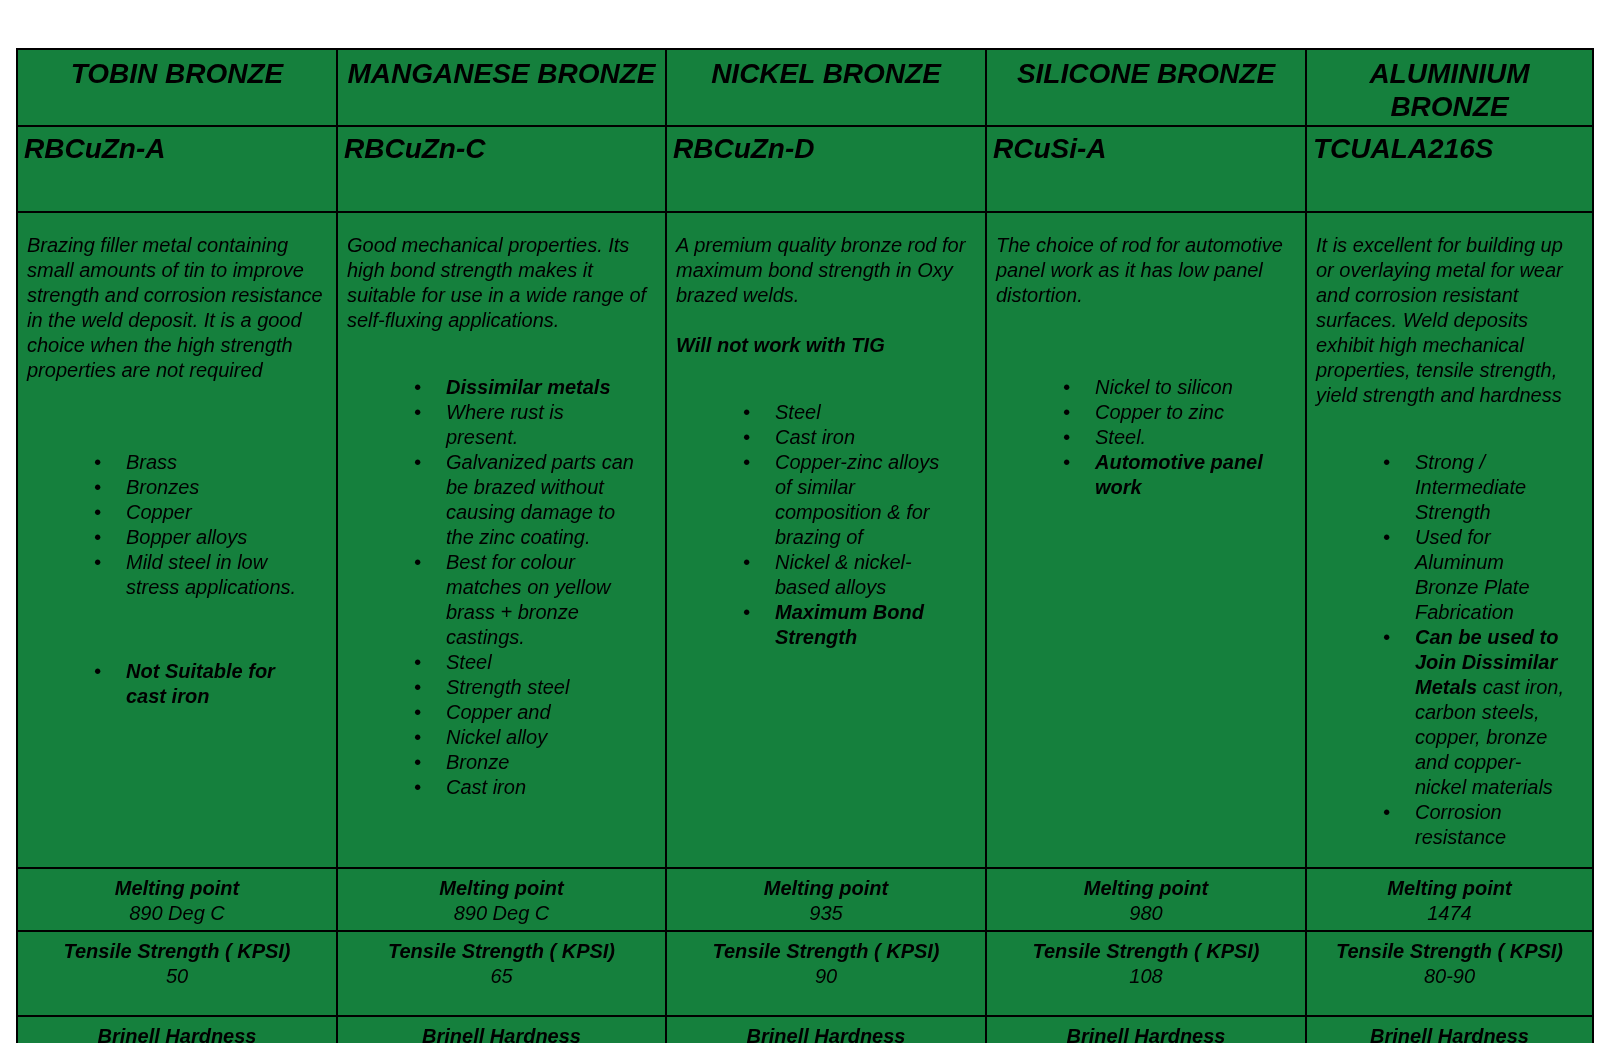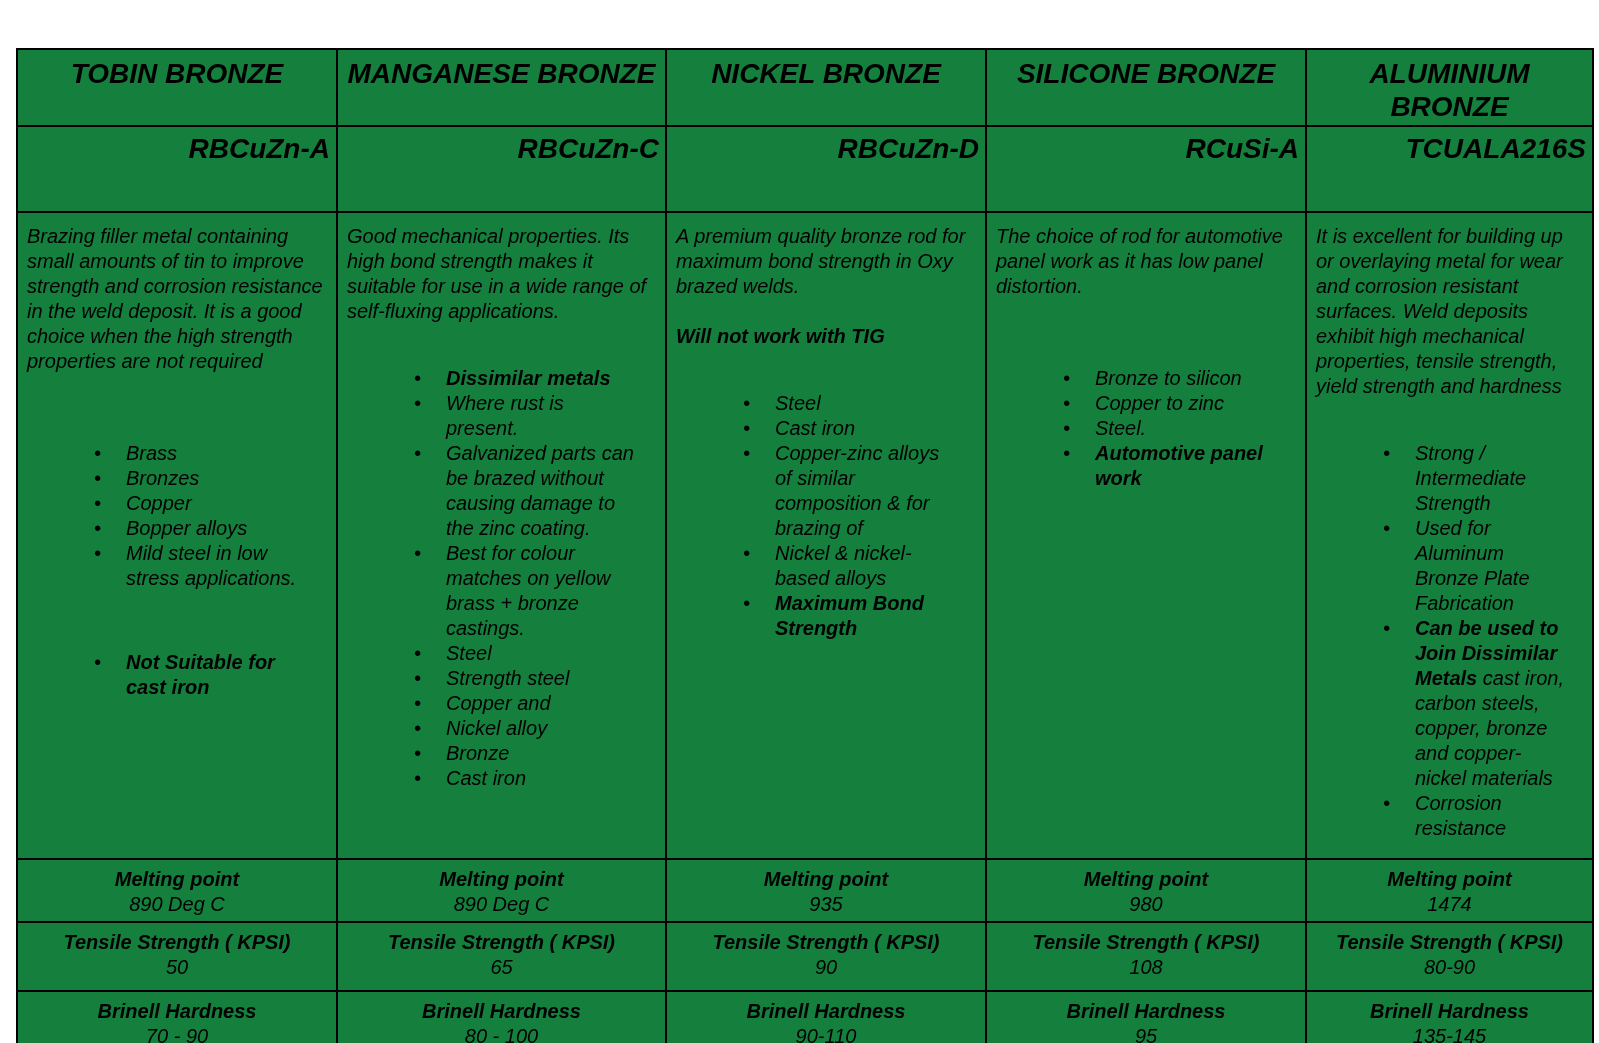--- a/index.html
+++ b/index.html
@@ -28,41 +28,41 @@
   }
   td {
     border: 2px solid #000000;
     vertical-align: top;
     overflow: hidden;
   }
   tr.row-name    { height: 77px; }
   tr.row-code    { height: 86px; }
   tr.row-body    { height: 614px; }
   tr.row-melt    { height: 63px; }
-  tr.row-tensile { height: 69px; }
+  tr.row-tensile { height: 85px; }
   tr.row-brinell { height: 55px; }
 
   td.name-cell {
     font-weight: bold;
     font-size: 28px;
     line-height: 33px;
     text-align: center;
     padding: 7px 6px 0 6px;
   }
   td.code-cell {
     font-weight: bold;
     font-size: 28px;
     line-height: 32px;
-    text-align: right;
+    text-align: left;
     padding: 6px 6px 8px 6px;
   }
   td.body-cell {
     font-size: 20px;
     line-height: 25px;
-    padding: 11px 9px 0 9px;
+    padding: 20px 9px 0 9px;
   }
   td.body-cell p.para { margin: 0; }
   td.body-cell p.para.bold { font-weight: bold; }
   td.body-cell ul {
     margin: 17px;
     padding: 0 0 0 50px;
     list-style: none;
   }
   td.body-cell li {
     padding-left: 32px;
@@ -155,21 +155,21 @@
               <li>Cast iron</li>
               <li>Copper-zinc alloys of similar composition &amp; for brazing of</li>
               <li>Nickel &amp; nickel-based alloys</li>
               <li><b>Maximum Bond Strength</b></li>
             </ul>
           </td>
       <td class="body-cell">
             <p class="para">The choice of rod for automotive panel work as it has low panel distortion.</p>
             <div style="height: 50px;"></div>
             <ul>
-              <li>Bronze to silicon</li>
+              <li>Nickel to silicon</li>
               <li>Copper to zinc</li>
               <li>Steel.</li>
               <li><b>Automotive panel work</b></li>
             </ul>
           </td>
       <td class="body-cell">
             <p class="para">It is excellent for building up or overlaying metal for wear and corrosion resistant surfaces. Weld deposits exhibit high mechanical properties, tensile strength, yield strength and hardness</p>
             <div style="height: 25px;"></div>
             <ul>
               <li>Strong / Intermediate Strength</li>

